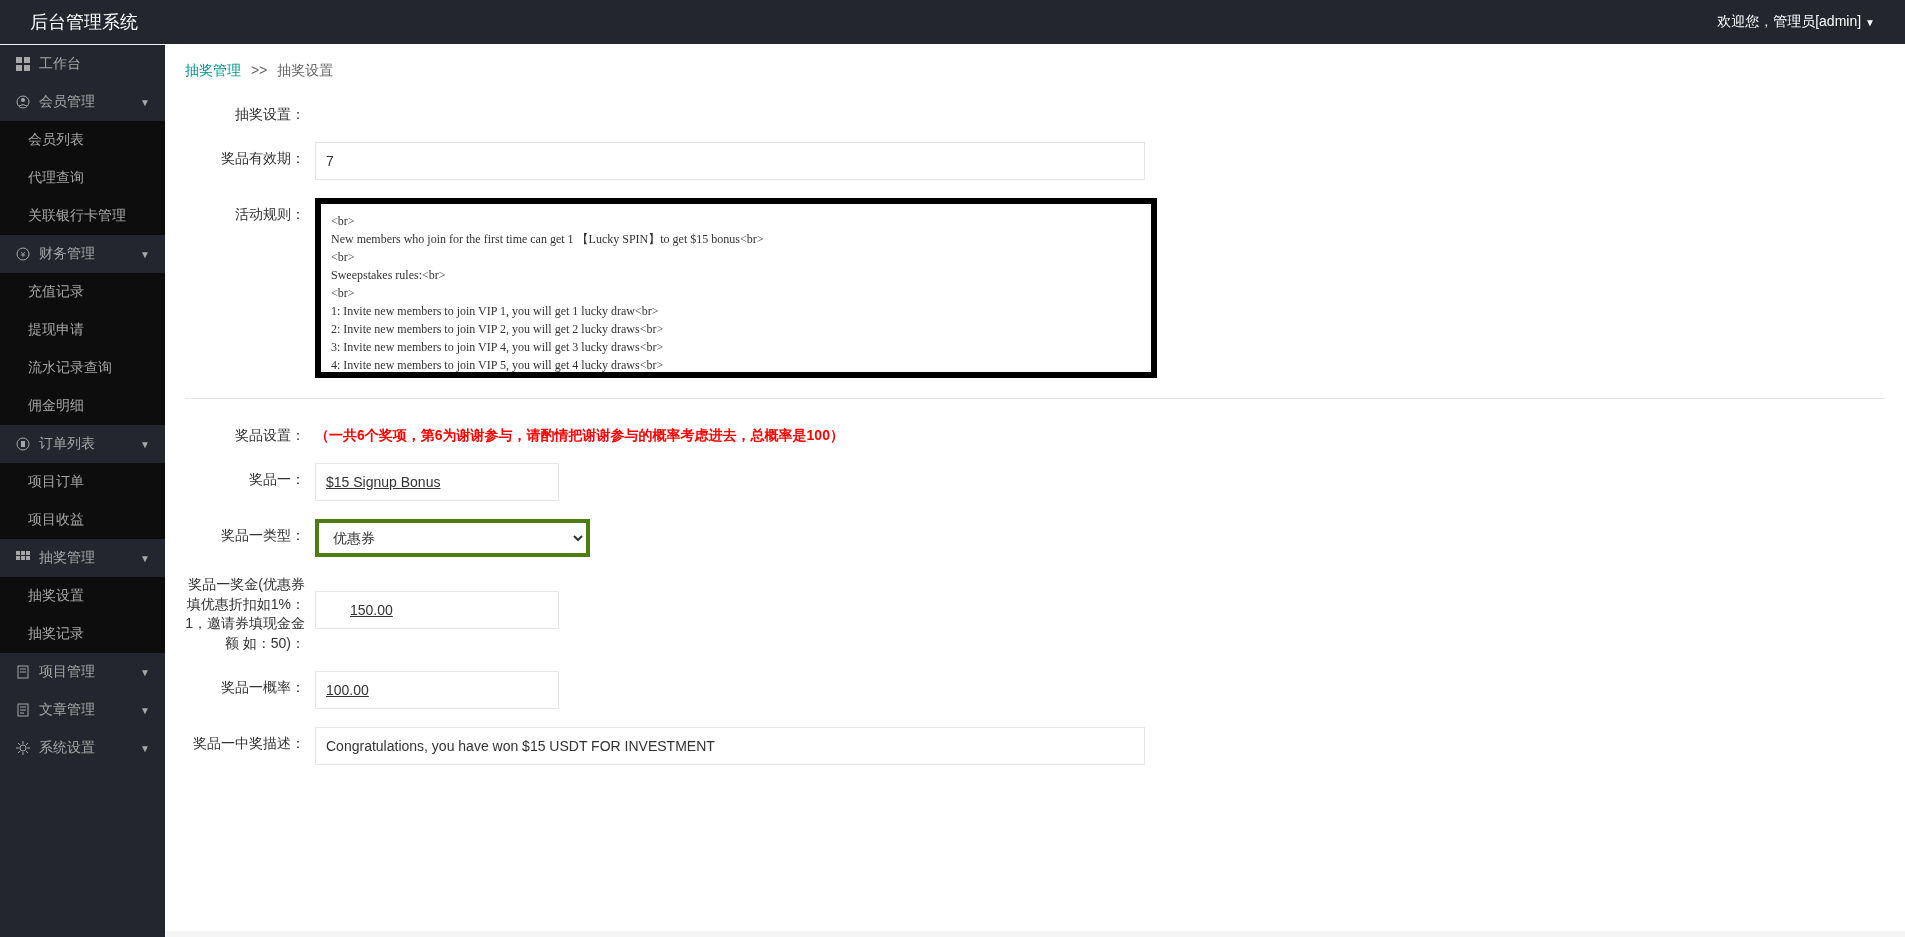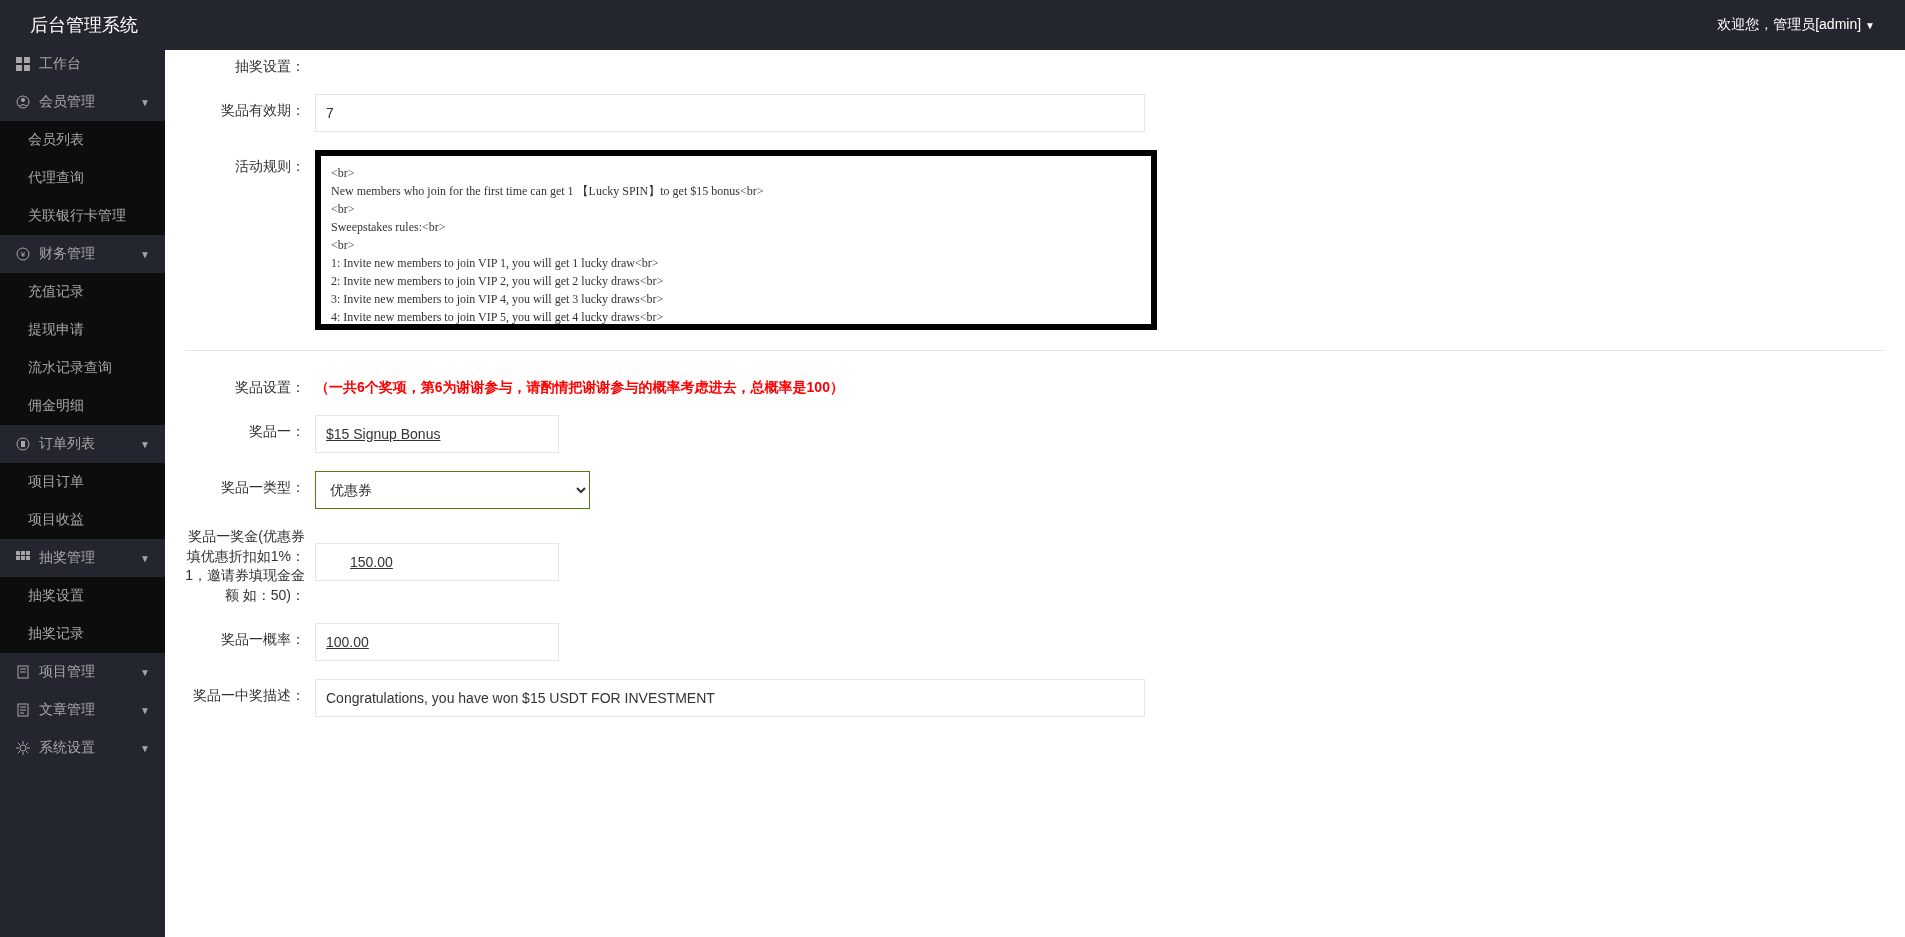--- a/index.html
+++ b/index.html
@@ -1,19 +1,19 @@
 <!DOCTYPE html>
 <html><head>
 <meta charset="utf-8">
 <style>
 * { margin: 0; padding: 0; box-sizing: border-box; }
 body { font-family: "Microsoft YaHei", Arial, sans-serif; font-size: 14px; background: #f5f5f5; color: #333; }
 
 
-.header { height: 50px; background: #23262e; display: flex; align-items: center; justify-content: space-between; padding: 0 30px; color: #fff; }
+.header { height: 44px; background: #23262e; display: flex; align-items: center; justify-content: space-between; padding: 0 30px; color: #fff; }
 .header-left { font-size: 18px; font-weight: 500; }
 .header-right { font-size: 14px; display: flex; align-items: center; cursor: pointer; }
 .header-right .chev { margin-left: 4px; font-size: 10px; }
 
 
 .sidebar { position: fixed; left: 0; top: 45px; bottom: 0; width: 165px; background: #23262e; color: #a6a6a6; overflow-y: auto; }
 .sidebar-item { display: flex; align-items: center; padding: 10px 15px; height: 38px; cursor: pointer; }
 .sidebar-item .icon { width: 16px; margin-right: 8px; display: inline-flex; align-items: center; justify-content: center; }
 .sidebar-item .chev { margin-left: auto; font-size: 10px; }
 .sidebar-sub-item { display: flex; align-items: center; padding: 10px 15px 10px 28px; height: 38px; cursor: pointer; background: #0d0d0d; }
@@ -26,21 +26,21 @@
 .breadcrumb-current { color: #666; }
 
 .form-area { padding: 0 20px 40px 20px; }
 .form-row { display: flex; align-items: flex-start; margin-bottom: 18px; }
 .form-label { width: 130px; text-align: right; padding: 8px 10px 0 0; color: #333; flex-shrink: 0; }
 .form-label.multi { line-height: 1.4; padding-top: 0; }
 .form-input { height: 38px; border: 1px solid #e6e6e6; padding: 0 10px; font-size: 14px; color: #333; outline: none; }
 .form-input.wide { width: 830px; }
 .form-input.mid { width: 244px; text-decoration: underline; }
 .form-textarea { width: 842px; height: 180px; border: 6px solid #000000; padding: 8px 10px; font-family: Liberation Serif, serif; font-size: 12px; line-height: 1.5; resize: none; outline: none; color: #333; }
-.form-select { height: 38px; width: 275px; border: 1px solid #4d7c0f; padding: 0 10px; font-size: 14px; color: #333; background: #fff; outline: none; }
+.form-select { height: 38px; width: 275px; border: 4px solid #4d7c0f; padding: 0 10px; font-size: 14px; color: #333; background: #fff; outline: none; }
 .divider { border: 0; border-top: 1px solid #e6e6e6; margin: 20px 0; }
 .red-text { color: #ff0000; padding-top: 8px; font-weight: bold; }
 .section-label { color: #333; padding-top: 8px; }
 </style>
 </head>
 <body>
 
 <div class="header">
   <div class="header-left">后台管理系统</div>
   <div class="header-right">
@@ -175,20 +175,25 @@
           <circle cx="7" cy="7" r="3" fill="none" stroke="currentColor"></circle>
           <path d="M7 0 L7 3 M7 11 L7 14 M0 7 L3 7 M11 7 L14 7 M2 2 L4 4 M10 10 L12 12 M2 12 L4 10 M10 4 L12 2" stroke="currentColor"></path>
         </svg>
     </span>
     <span>系统设置</span>
     <span class="chev">▼</span>
   </div>
 </div>
 
 <div class="main">
+  <div class="breadcrumb">
+    <a class="breadcrumb-link">抽奖管理</a>
+    <span class="breadcrumb-sep">&gt;&gt;</span>
+    <span class="breadcrumb-current">抽奖设置</span>
+  </div>
 
   <div class="form-area">
 
     <div class="form-row">
       <div class="form-label section-label">抽奖设置：</div>
     </div>
 
     <div class="form-row">
       <div class="form-label">奖品有效期：</div>
       <input class="form-input wide" value="7" style="">

